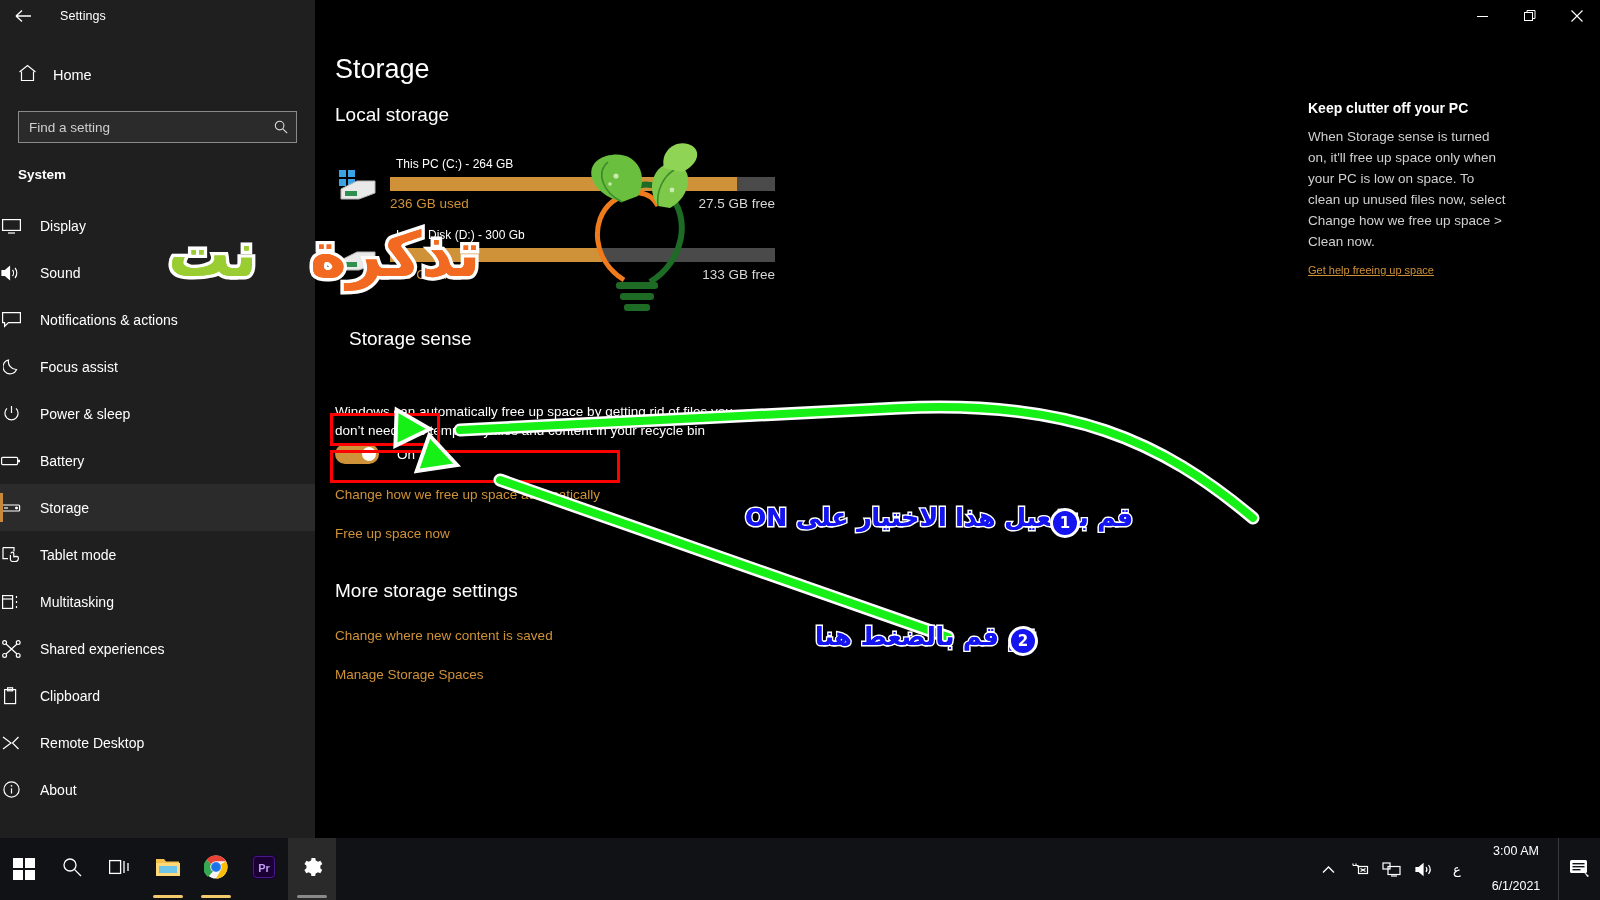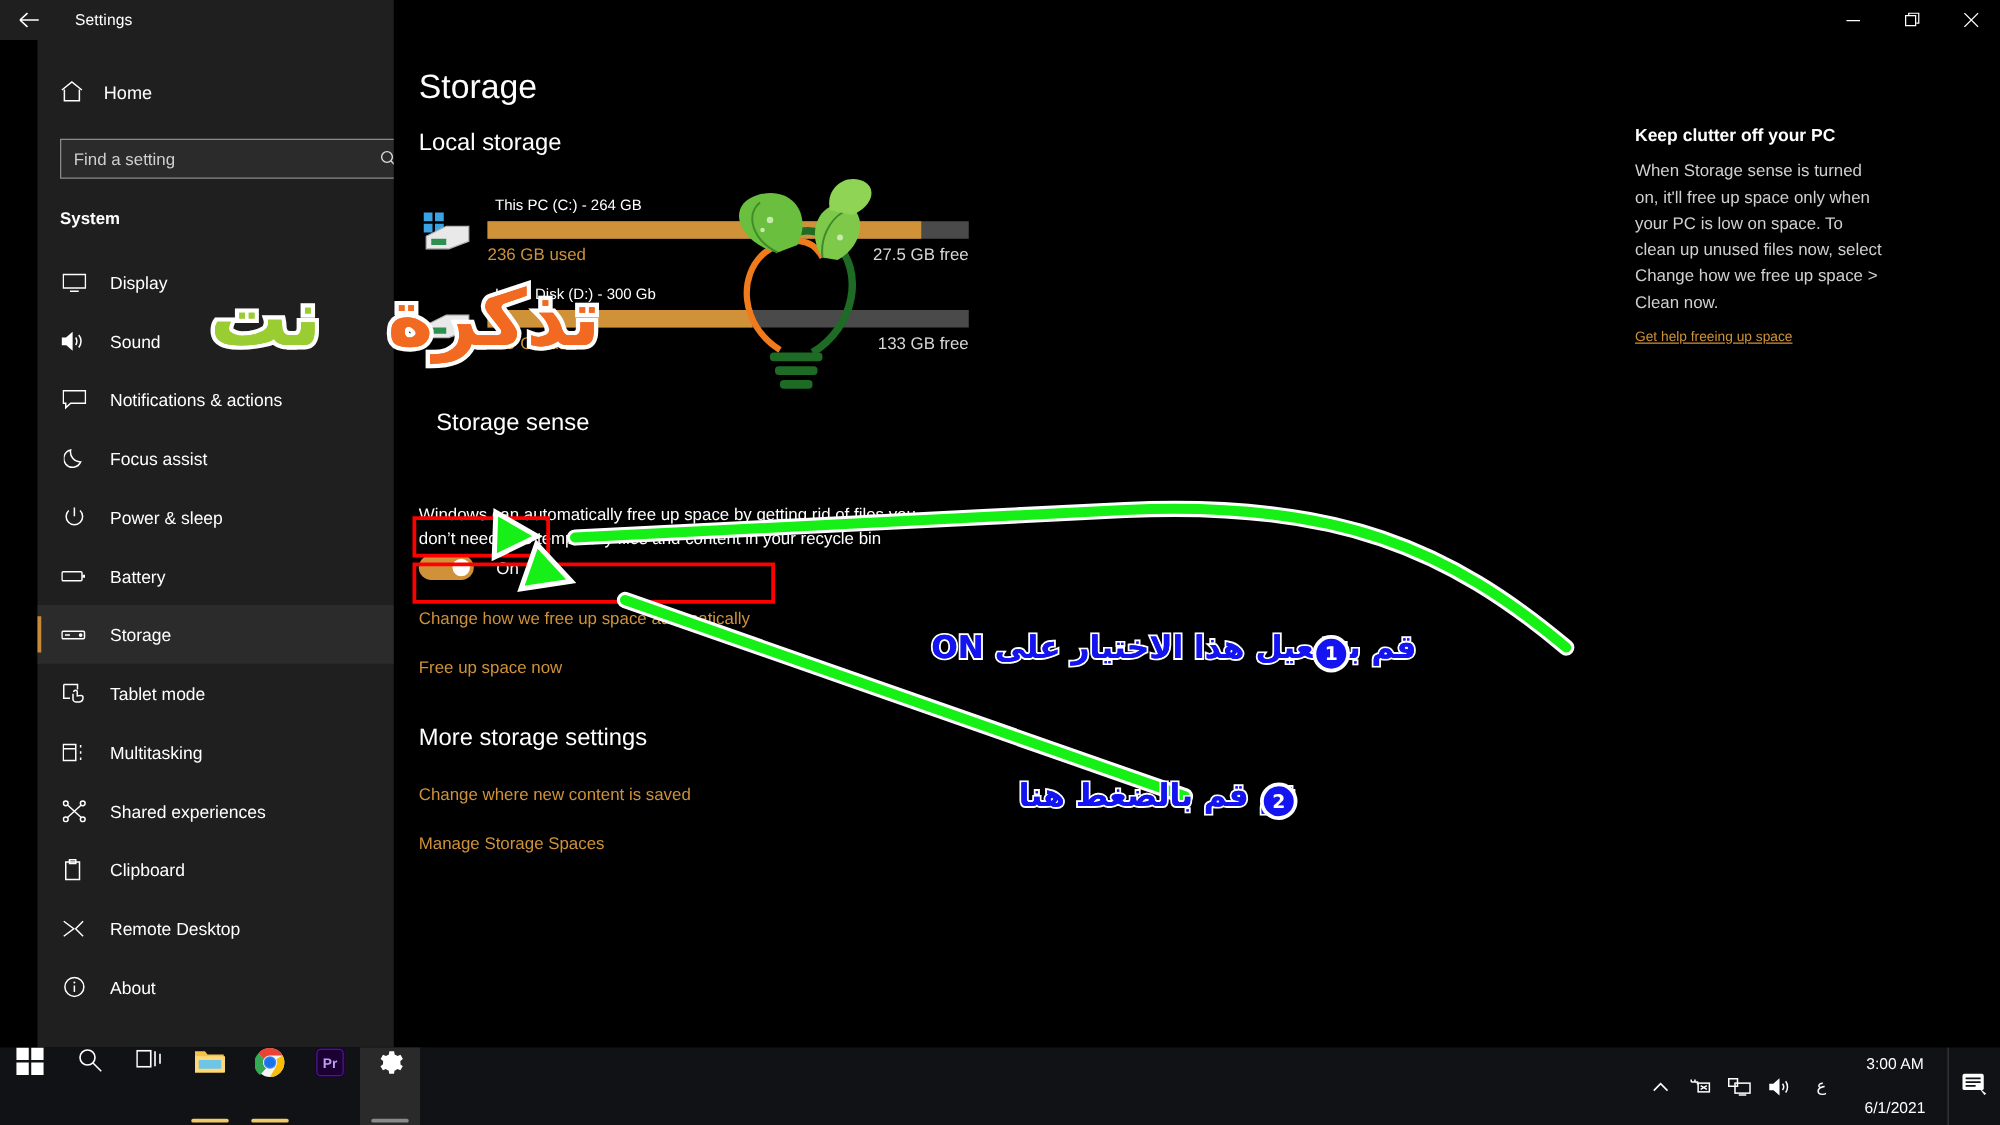--- a/index.html
+++ b/index.html
@@ -29,21 +29,20 @@
   .win-btn{
     width:47px; height:32px; display:flex; align-items:center; justify-content:center;
     color:#fff;
   }
   .win-btn svg{ display:block; }
 
   
   .sidebar{
     position:absolute; left:0; top:32px; width:315px; height:806px;
     background:#1f1f1f;
-    margin-left:30px;
   }
   .side-home{
     display:flex; align-items:center; height:40px; margin-top:23px; padding-left:18px; gap:16px;
   }
   .side-home .lbl{ color:#fff; font-size:14.5px; }
   .search-wrap{
     margin:16px 18px 0 18px; height:32px; border:1px solid #8a8a8a; background:#2b2b2b;
     display:flex; align-items:center; position:relative;
   }
   .search-wrap input{
@@ -52,21 +51,21 @@
     font-family:"Liberation Sans","DejaVu Sans",sans-serif;
   }
   .search-wrap input::placeholder{ color:#cfcfcf; }
   .search-ico{ width:30px; display:flex; align-items:center; justify-content:center; color:#ddd; }
   .side-section{
     color:#fff; font-size:13.5px; font-weight:bold; padding-left:18px; margin-top:24px;
   }
   .nav{ margin-top:20px; }
   .nav-item{
     position:relative; display:flex; align-items:center; height:47px;
-    padding-left:18px; gap:18px; color:#fff;
+    gap:18px; color:#fff;
   }
   .nav-item .ico{
     width:22px; display:flex; align-items:center; justify-content:center; color:#fff;
   }
   .nav-item .lbl{ font-size:14px; }
   .nav-item.selected{ background:#2b2b2b; }
   .nav-item.selected::before{
     content:""; position:absolute; left:0; top:9px; width:3px; height:29px; background:#c8893a;
   }
 
@@ -145,21 +144,21 @@
     position:absolute; font-weight:bold; direction:rtl;
     font-family:"DejaVu Sans","Liberation Sans",sans-serif;
   }
 
   
   .taskbar{
     position:absolute; left:0; bottom:0; width:1600px; height:62px; background:#111215;
     display:flex; align-items:center;
   }
   .tb-item{
-    width:48px; height:62px; display:flex; justify-content:center;
+    width:48px; height:62px; display:flex; align-items:center; justify-content:center;
     position:relative;
   }
   .tb-item.active{ background:#2a2a2a; }
   .tb-underline{ position:absolute; bottom:2px; left:9px; width:30px; height:3px; border-radius:2px; }
   .tray{
     position:absolute; right:0; top:0; height:62px; display:flex; align-items:center; gap:0px;
   }
   .tray-ico{ width:32px; height:62px; display:flex; align-items:center; justify-content:center; color:#fff; }
   .tray-lang{ color:#fff; font-size:13px; width:34px; text-align:center; }
   .clock{

